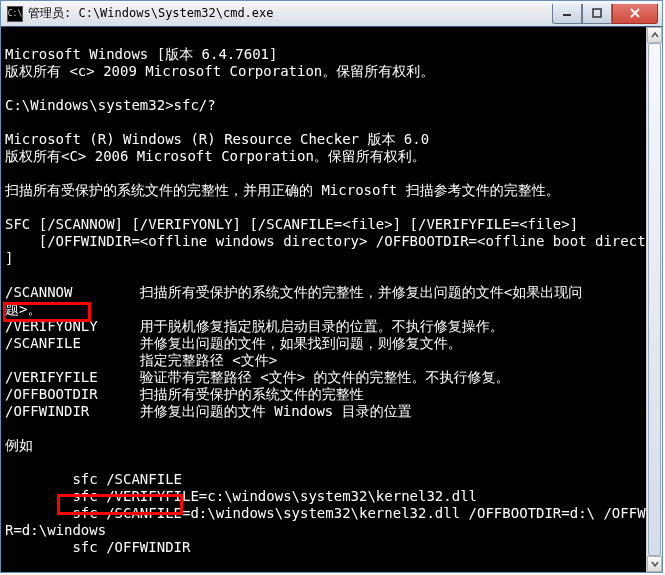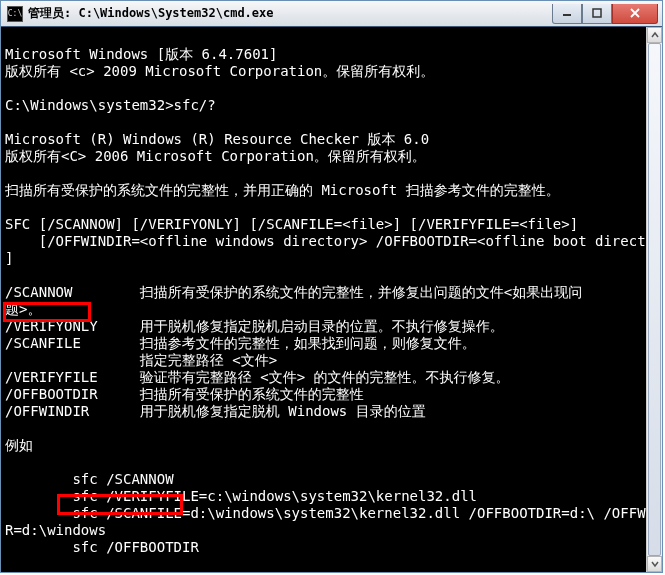--- a/index.html
+++ b/index.html
@@ -32,21 +32,21 @@
     margin: 0 5px 0 6px;
     background: #000;
     border: 1px solid #555;
     display: inline-flex;
     align-items: center;
     justify-content: center;
     font-size: 8px;
     color: #ccc;
     font-family: monospace;
   }
-  .titlebar .title { flex: 1; font-weight: bold; }
+  .titlebar .title { flex: 1; }
   .winbtns { display: flex; height: 20px; margin-right: 4px; }
   .winbtn {
     width: 30px; height: 20px;
     border: 1px solid #6b7b8f;
     border-top: none;
     display: flex;
     align-items: center;
     justify-content: center;
     font-family: Arial, sans-serif;
   }
@@ -139,33 +139,33 @@
 <span></span>
 <span>扫描所有受保护的系统文件的完整性，并用正确的 Microsoft 扫描参考文件的完整性。</span>
 <span></span>
 <span>SFC [/SCANNOW] [/VERIFYONLY] [/SCANFILE=&lt;file&gt;] [/VERIFYFILE=&lt;file&gt;]</span>
 <span>    [/OFFWINDIR=&lt;offline windows directory&gt; /OFFBOOTDIR=&lt;offline boot directory&gt;</span>
 <span>]</span>
 <span></span>
 <span>/SCANNOW        扫描所有受保护的系统文件的完整性，并修复出问题的文件&lt;如果出现问</span>
 <span>题&gt;。</span>
 <span>/VERIFYONLY     用于脱机修复指定脱机启动目录的位置。不执行修复操作。</span>
-<span>/SCANFILE       扫描参考文件的完整性，如果找到问题，则修复文件。</span>
+<span>/SCANFILE       并修复出问题的文件，如果找到问题，则修复文件。</span>
 <span>                指定完整路径 &lt;文件&gt;</span>
 <span>/VERIFYFILE     验证带有完整路径 &lt;文件&gt; 的文件的完整性。不执行修复。</span>
 <span>/OFFBOOTDIR     扫描所有受保护的系统文件的完整性</span>
-<span>/OFFWINDIR      用于脱机修复指定脱机 Windows 目录的位置</span>
+<span>/OFFWINDIR      并修复出问题的文件 Windows 目录的位置</span>
 <span></span>
 <span>例如</span>
 <span></span>
-<span>        sfc /SCANNOW</span>
+<span>        sfc /SCANFILE</span>
 <span>        sfc /VERIFYFILE=c:\windows\system32\kernel32.dll</span>
 <span>        sfc /SCANFILE=d:\windows\system32\kernel32.dll /OFFBOOTDIR=d:\ /OFFWINDI</span>
 <span>R=d:\windows</span>
-<span>        sfc /OFFBOOTDIR</span>
+<span>        sfc /OFFWINDIR</span>
 <span></span>
 
     <div class="hl hl1" title="/SCANNOW"></div>
     <div class="hl hl2" title="sfc /SCANNOW"></div>
 
     <div class="scrollbar">
       <div class="sb-btn">
         <svg width="8" height="8">
             <path d="M1 6 L4 2 L7 6" fill="none" stroke="#555" stroke-width="1.5"></path>
           </svg>

